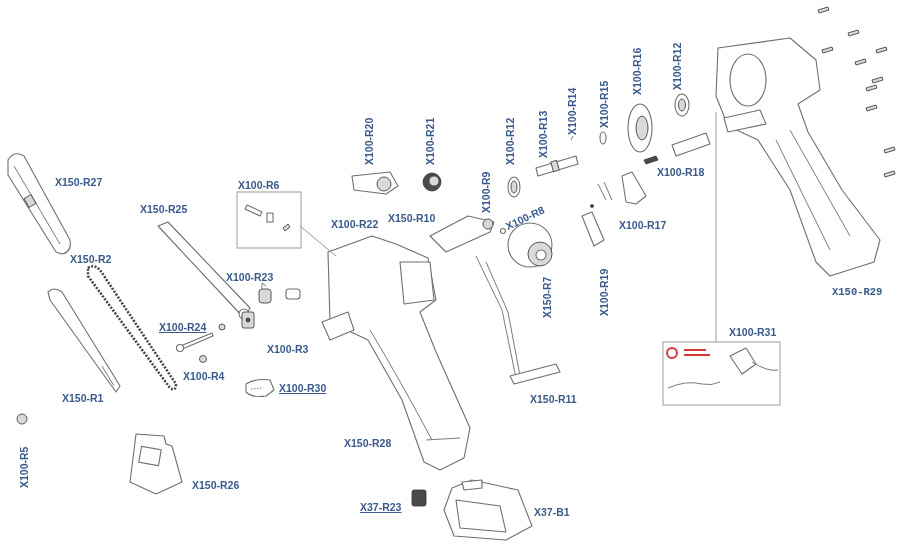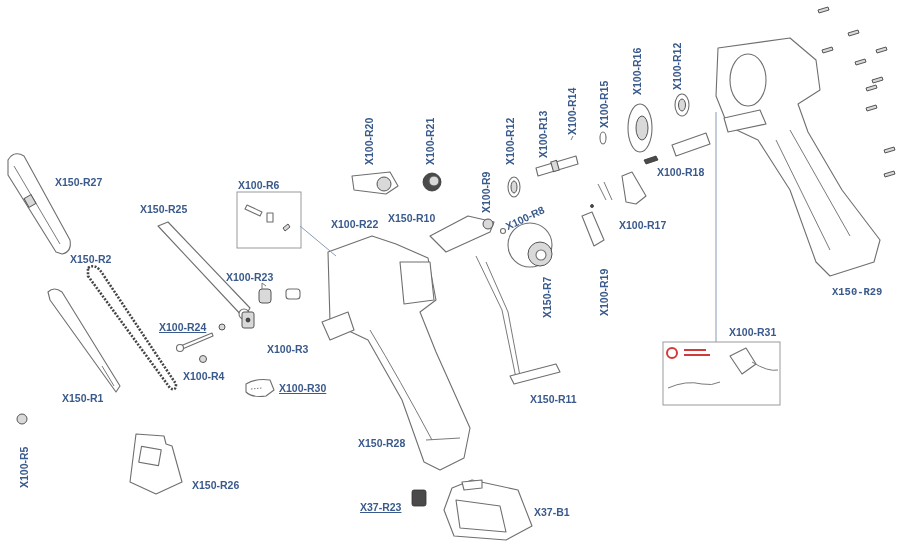--- a/index.html
+++ b/index.html
@@ -229,17 +229,17 @@
 <span class="lbl v" style="left:538px;top:158px;">X100-R13</span>
 <span class="lbl v" style="left:567px;top:135px;">X100-R14</span>
 <span class="lbl v" style="left:599px;top:128px;">X100-R15</span>
 <span class="lbl v" style="left:632px;top:95px;">X100-R16</span>
 <span class="lbl v" style="left:672px;top:90px;">X100-R12</span>
 <span class="lbl" style="left:657px;top:167px;">X100-R18</span>
 <span class="lbl" style="left:619px;top:220px;">X100-R17</span>
 <span class="lbl v" style="left:599px;top:316px;">X100-R19</span>
 <span class="lbl v" style="left:542px;top:318px;">X150-R7</span>
 <span class="lbl" style="left:498px;top:394px;margin-left:32px;">X150-R11</span>
-<span class="lbl" style="left:358px;top:438px;">X150-R28</span>
+<span class="lbl" style="left:344px;top:438px;">X150-R28</span>
 <span class="lbl" style="left:832px;top:287px;font-family:Liberation Mono, monospace;">X150-R29</span>
 <span class="lbl" style="left:729px;top:327px;text-align:right;">X100-R31</span>
 <span class="lbl" style="left:360px;top:502px;text-decoration:underline;">X37-R23</span>
 <span class="lbl" style="left:534px;top:507px;">X37-B1</span>
 
 </body></html>

